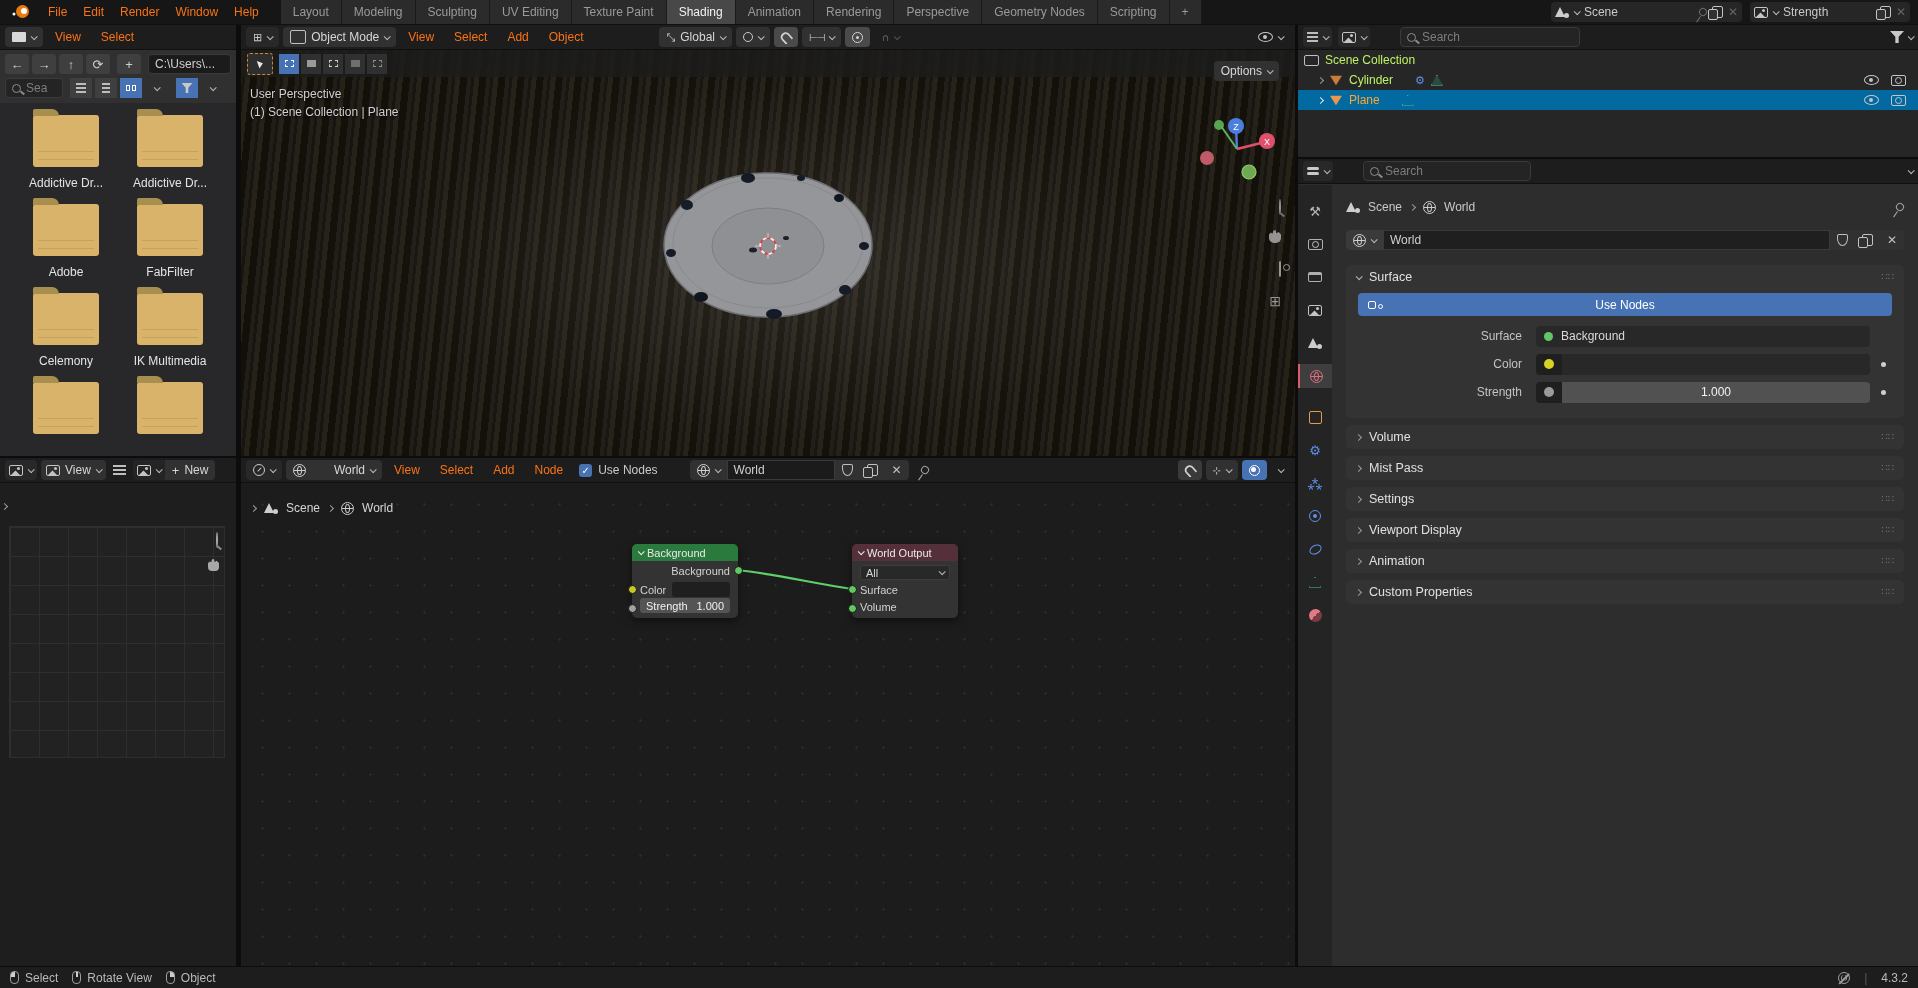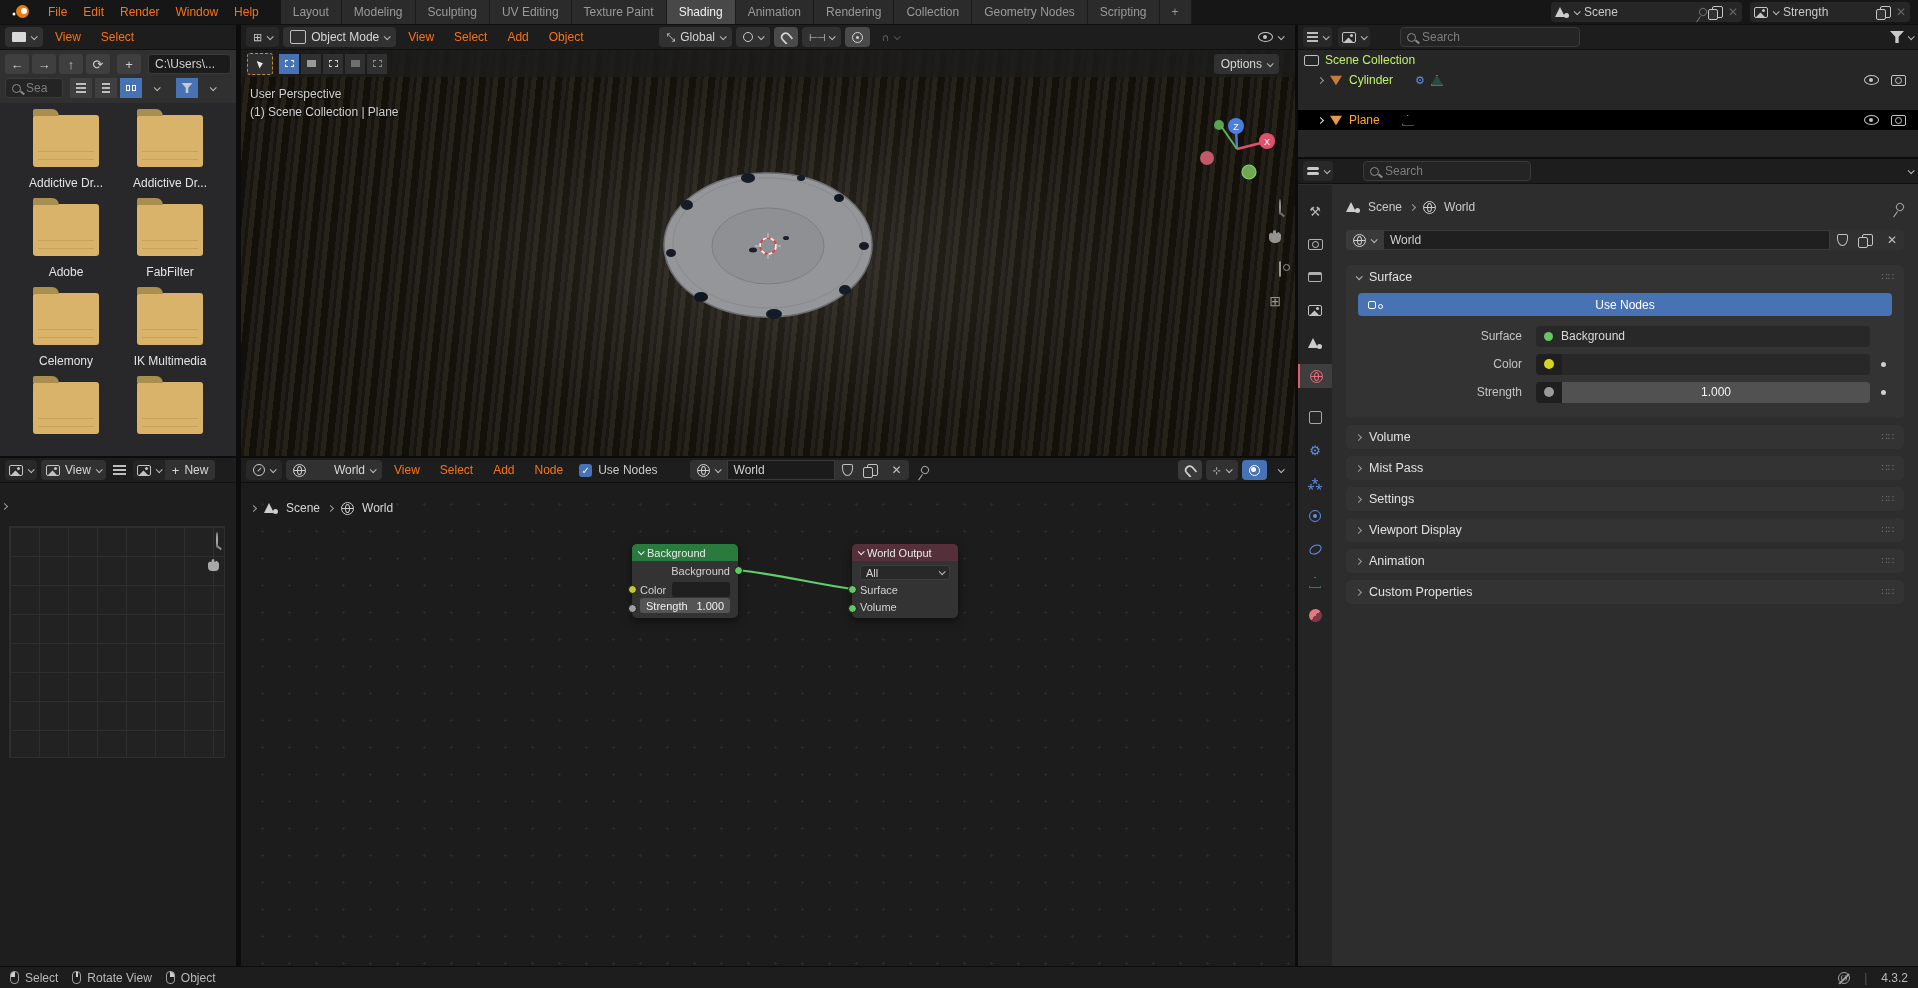--- a/index.html
+++ b/index.html
@@ -102,21 +102,21 @@
       repeating-linear-gradient(96deg, #211e19 0 4px, #181511 4px 7px, #262119 7px 12px, #131009 12px 19px),
       #1a1713;
   }
   #vp-toolrow { position:absolute; left:0; top:25px; width:100%; height:27px; background:rgba(28,28,28,0.85); display:flex; align-items:center; padding:0 6px; gap:6px; z-index:3; }
   .toolbtn { width:26px; height:22px; background:#3a3a3a; border-radius:3px; display:flex; align-items:center; justify-content:center; }
   .selmode { width:20px; height:20px; background:#303030; display:flex; align-items:center; justify-content:center; }
   .selmode.active { background:#4772b3; }
   .selmode .g { width:9px; height:7px; border:1.2px dashed #cfcfcf; }
   .selmode .g.solid { border-style:solid; background:#9a9a9a; border-color:#9a9a9a; }
   #vp-overlay-text { position:absolute; left:9px; top:60px; z-index:3; color:#d0d0d0; font-size:12px; line-height:18px; text-shadow:0 1px 2px rgba(0,0,0,.8); }
-  #options-btn { position:absolute; right:16px; top:29px; z-index:4; }
+  #options-btn { position:absolute; right:16px; top:36px; z-index:4; }
   #vp-gizmo { position:absolute; right:20px; top:66px; z-index:3; }
   .vp-sideicon { position:absolute; right:14px; z-index:3; opacity:.75; }
 
   
   #nodeeditor { left:241px; top:458px; width:1054px; height:508px; background:#1c1c1c; }
   #ne-body { position:absolute; inset:25px 0 0 0;
     background-image:radial-gradient(circle, #2b2b2b 1px, transparent 1.3px);
     background-size:27px 27px; background-position:8px 8px; }
   #ne-crumb { position:absolute; left:10px; top:18px; display:flex; align-items:center; gap:8px; color:#d6d6d6; }
   .node { position:absolute; width:106px; border-radius:5px; background:#333333; box-shadow:0 3px 8px rgba(0,0,0,.5); font-size:11px; }
@@ -130,21 +130,21 @@
 
   
   #imageeditor { left:0; top:458px; width:238px; height:508px; background:#1e1e1e; border-right:2px solid #0c0c0c; }
   #ie-canvas { position:absolute; left:9px; top:68px; width:216px; height:232px; background:#222222;
     background-image:linear-gradient(#2e2e2e 1px, transparent 1px),linear-gradient(90deg,#2e2e2e 1px,transparent 1px);
     background-size:29px 29px; border:1px solid #2e2e2e; }
 
   
   #outliner { left:1298px; top:25px; width:620px; height:132px; background:#262626; }
   .ol-row { display:flex; align-items:center; height:20px; padding:0 6px; gap:6px; }
-  .ol-row.selected { background:#000000;margin-top:20px; }
+  .ol-row.selected { background:#0369a1; }
   .ol-name { color:#bef264; }
   .ol-name.dim { color:#8b8b8b; }
   .ol-name.active-obj { color:#ffa62b; }
   .ol-right { margin-left:auto; display:flex; gap:12px; align-items:center; padding-right:6px; }
 
   
   #properties { left:1298px; top:159px; width:620px; height:807px; background:#2d2d2d; }
   #prop-tabs { position:absolute; left:0; top:26px; width:34px; bottom:0; background:#242424; display:flex; flex-direction:column; align-items:center; padding-top:14px; gap:9px; }
   .ptab { width:34px; height:24px; display:flex; align-items:center; justify-content:center; font-size:13px; color:#9c9c9c; }
   .ptab.active { background:#3e3e3e; border-left:2px solid #e05a6c; }
@@ -179,21 +179,21 @@
     <span class="menu-item">Help</span>
     <div class="row" style="margin-left:14px;height:32px;">
       <span class="tab">Layout</span>
       <span class="tab">Modeling</span>
       <span class="tab">Sculpting</span>
       <span class="tab">UV Editing</span>
       <span class="tab">Texture Paint</span>
       <span class="tab active">Shading</span>
       <span class="tab">Animation</span>
       <span class="tab">Rendering</span>
-      <span class="tab">Collection</span>
+      <span class="tab">Perspective</span>
       <span class="tab">Geometry Nodes</span>
       <span class="tab">Scripting</span>
       <span class="tab">+</span>
     </div>
     <div id="topbar-right">
       <div class="db-group">
         <span class="i-scene"></span>
         <span class="chev"></span>
         <span style="min-width:110px;">Scene</span>
         <span class="i-pin" style="opacity:.55"></span>

